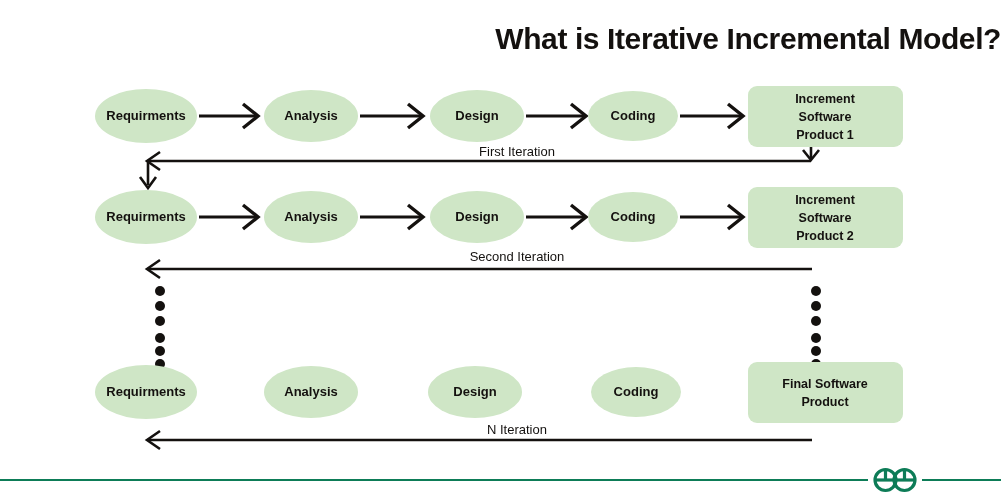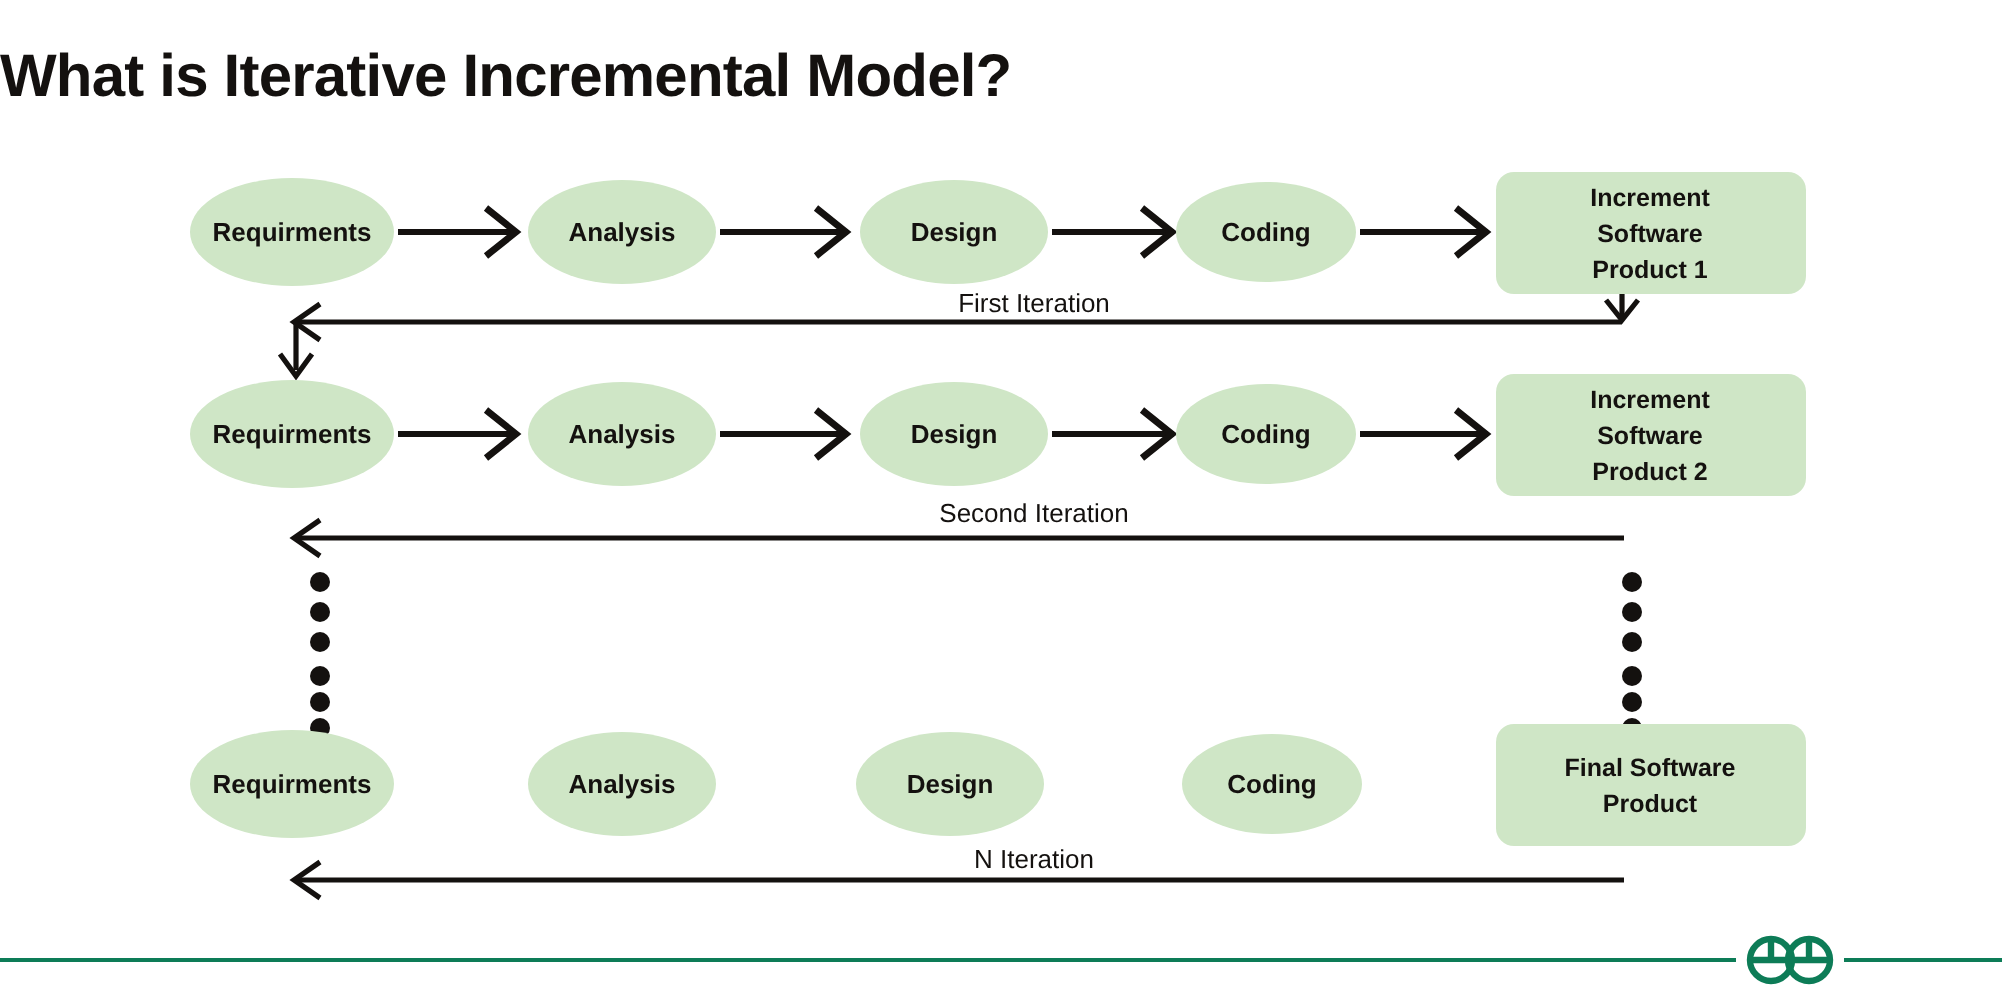--- a/index.html
+++ b/index.html
@@ -17,21 +17,21 @@
     background: #ffffff;
     overflow: hidden;
   }
 
   
   #title {
     position: absolute;
     left: 0;
     top: 22px;
     width: 1001px;
-    text-align: left;
+    text-align: right;
     font-size: 30px;
     font-weight: 800;
     letter-spacing: -0.4px;
     color: #14110f;
   }
 
   
   #diagram {
     position: absolute;
     left: 0;

